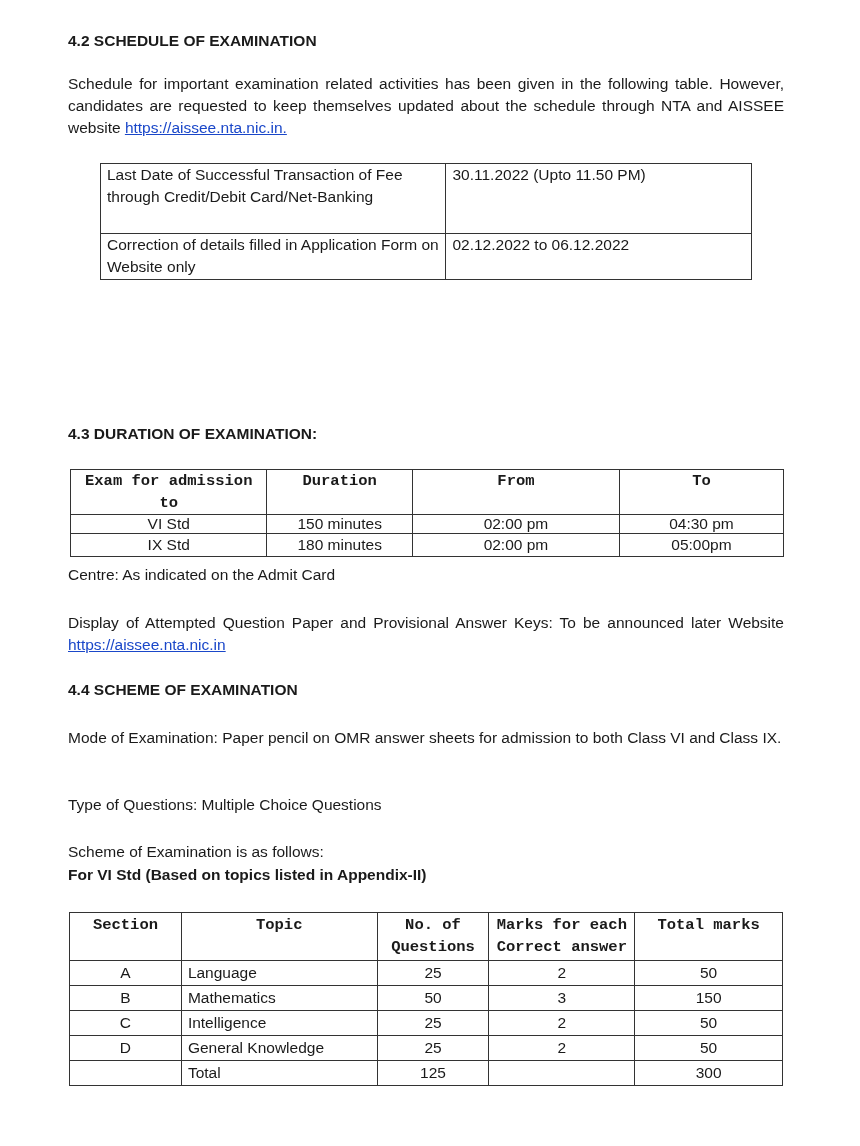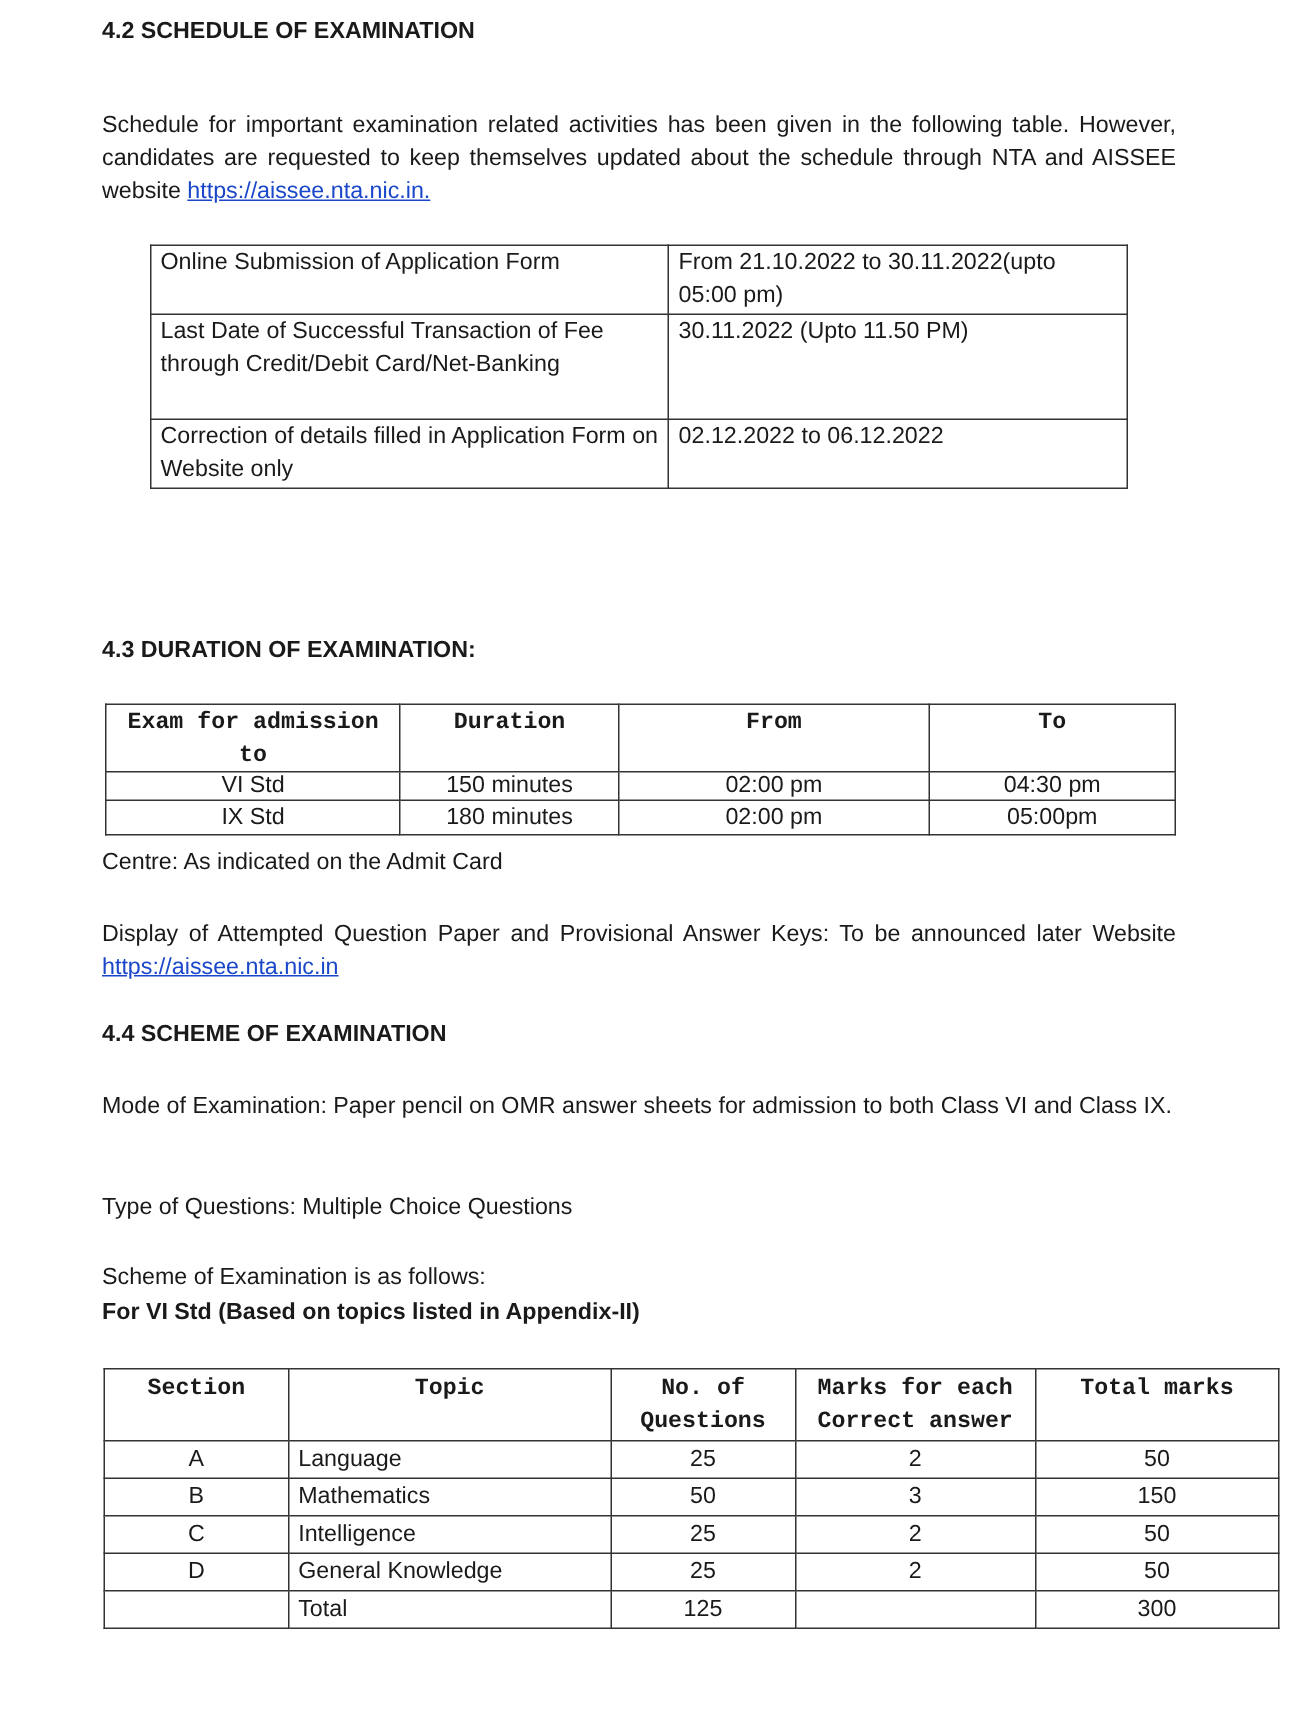--- a/index.html
+++ b/index.html
@@ -19,36 +19,32 @@
   .sched td { padding: 0 6px; }
   .dur td, .dur th { line-height: 22px; padding: 0 4px; }
   .scheme th { vertical-align: top; padding-top: 1px; }
   .scheme td { line-height: 24px; }
   .c { text-align: center; }
   .l { text-align: left; margin-top: 40px; }
 </style>
 </head>
 <body>
 
-<div class="abs heading" style="left:68px; top:12px;">4.2 SCHEDULE OF EXAMINATION</div>
+<div class="abs heading" style="left:68px; top:32px;">4.2 SCHEDULE OF EXAMINATION</div>
 
 <div class="abs para" style="left:68px; top:73px; width:716px;">
   <span>Schedule for important examination related activities has been given in the following table. However, candidates are requested to keep themselves updated about the schedule through NTA and AISSEE website </span><a class="link">https://aissee.nta.nic.in.</a>
 </div>
 
 <table class="sched" style="left:100px; top:163px; width:652px;">
   <colgroup>
       <col style="width:346px">
       <col style="width:306px">
     </colgroup>
   <tbody>
-      <tr style="height:46px">
-    <td>Online Submission of Application Form</td>
-    <td>From 21.10.2022 to 30.11.2022(upto 05:00 pm)</td>
-  </tr>
   <tr style="height:70px">
     <td>Last Date of Successful Transaction of Fee through Credit/Debit Card/Net-Banking</td>
     <td>30.11.2022 (Upto 11.50 PM)</td>
   </tr>
   <tr style="height:46px">
     <td>Correction of details filled in Application Form on Website only</td>
     <td>02.12.2022 to 06.12.2022</td>
   </tr>
 </tbody>
   </table>
@@ -96,21 +92,21 @@
   <b>Mode of Examination</b><span>: Paper pencil on OMR answer sheets for admission to both Class VI and Class IX.</span>
 </div>
 
 <div class="abs" style="left:68px; top:796px;">
   <b>Type of Questions</b><span>: Multiple Choice Questions</span>
 </div>
 
 <div class="abs" style="left:68px; top:843px;">Scheme of Examination is as follows:</div>
 <div class="abs heading" style="left:68px; top:866px;">For VI Std (Based on topics listed in Appendix-II)</div>
 
-<table class="scheme" style="left:69px; top:912px; width:784px;">
+<table class="scheme" style="left:69px; top:912px; width:714px;">
   <colgroup>
       <col style="width:112px">
       <col style="width:196px">
       <col style="width:112px">
       <col style="width:146px">
       <col style="width:148px">
     </colgroup>
   <tbody>
       <tr style="height:48px">
     <th class="c">Section</th>

